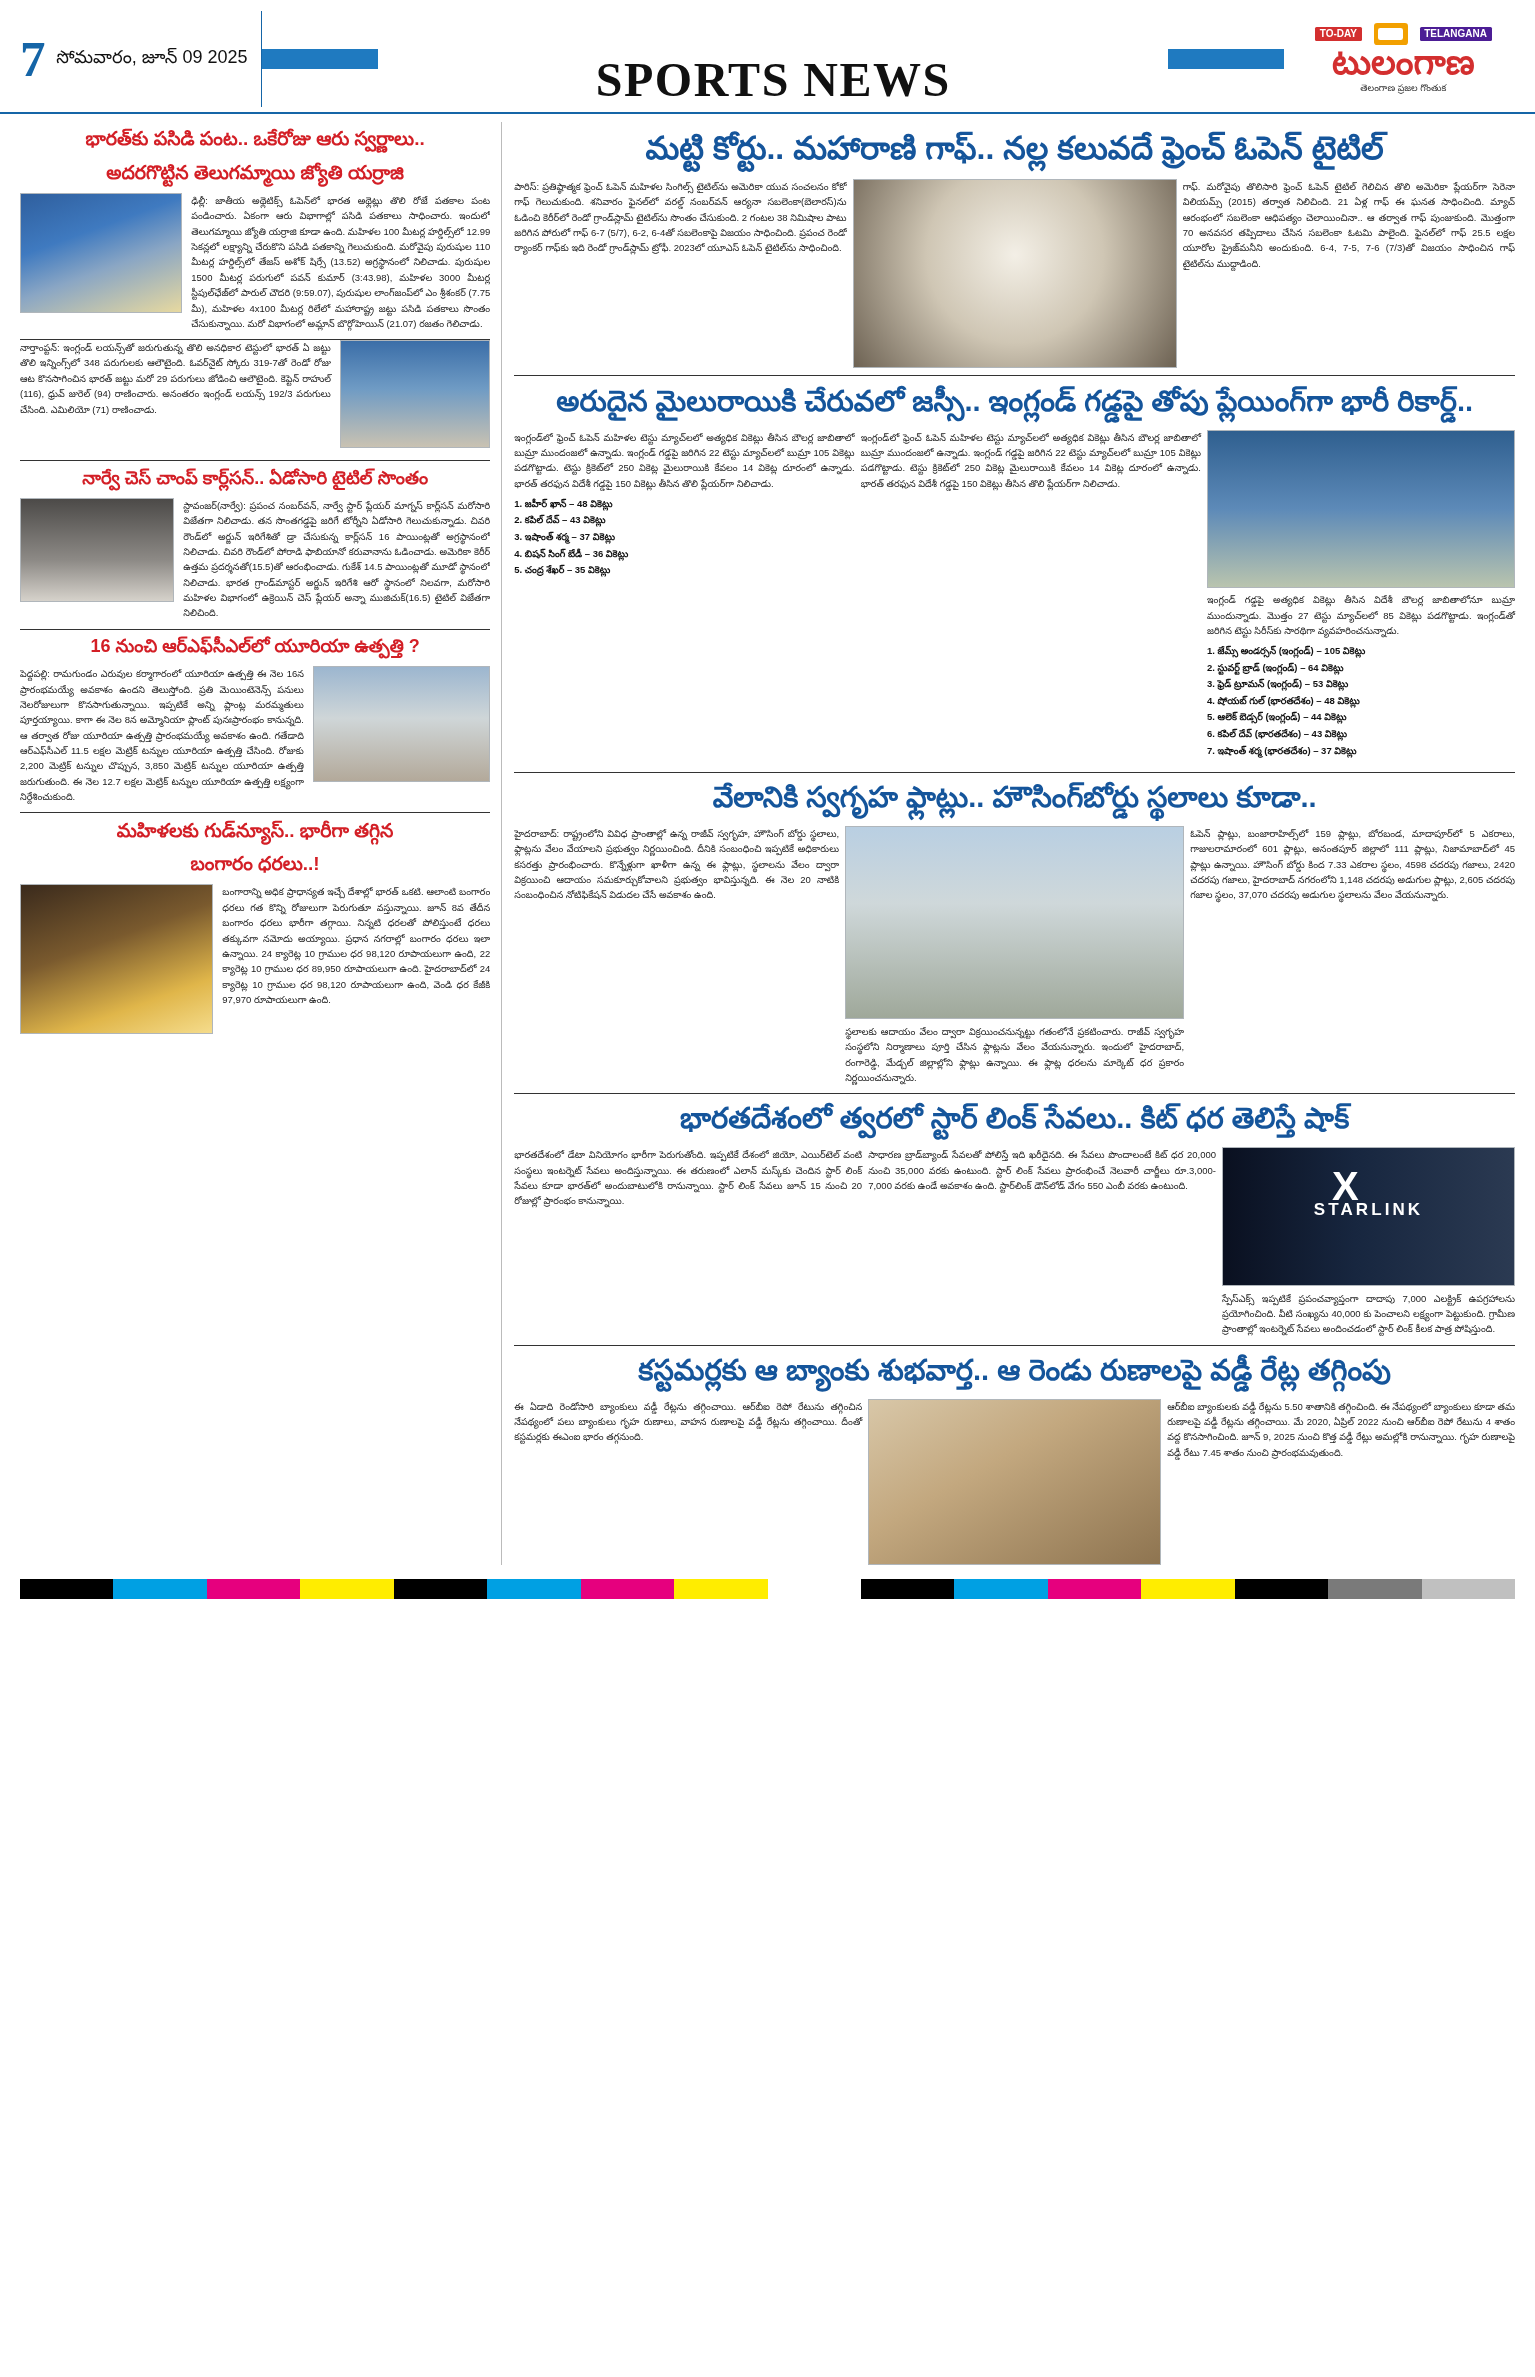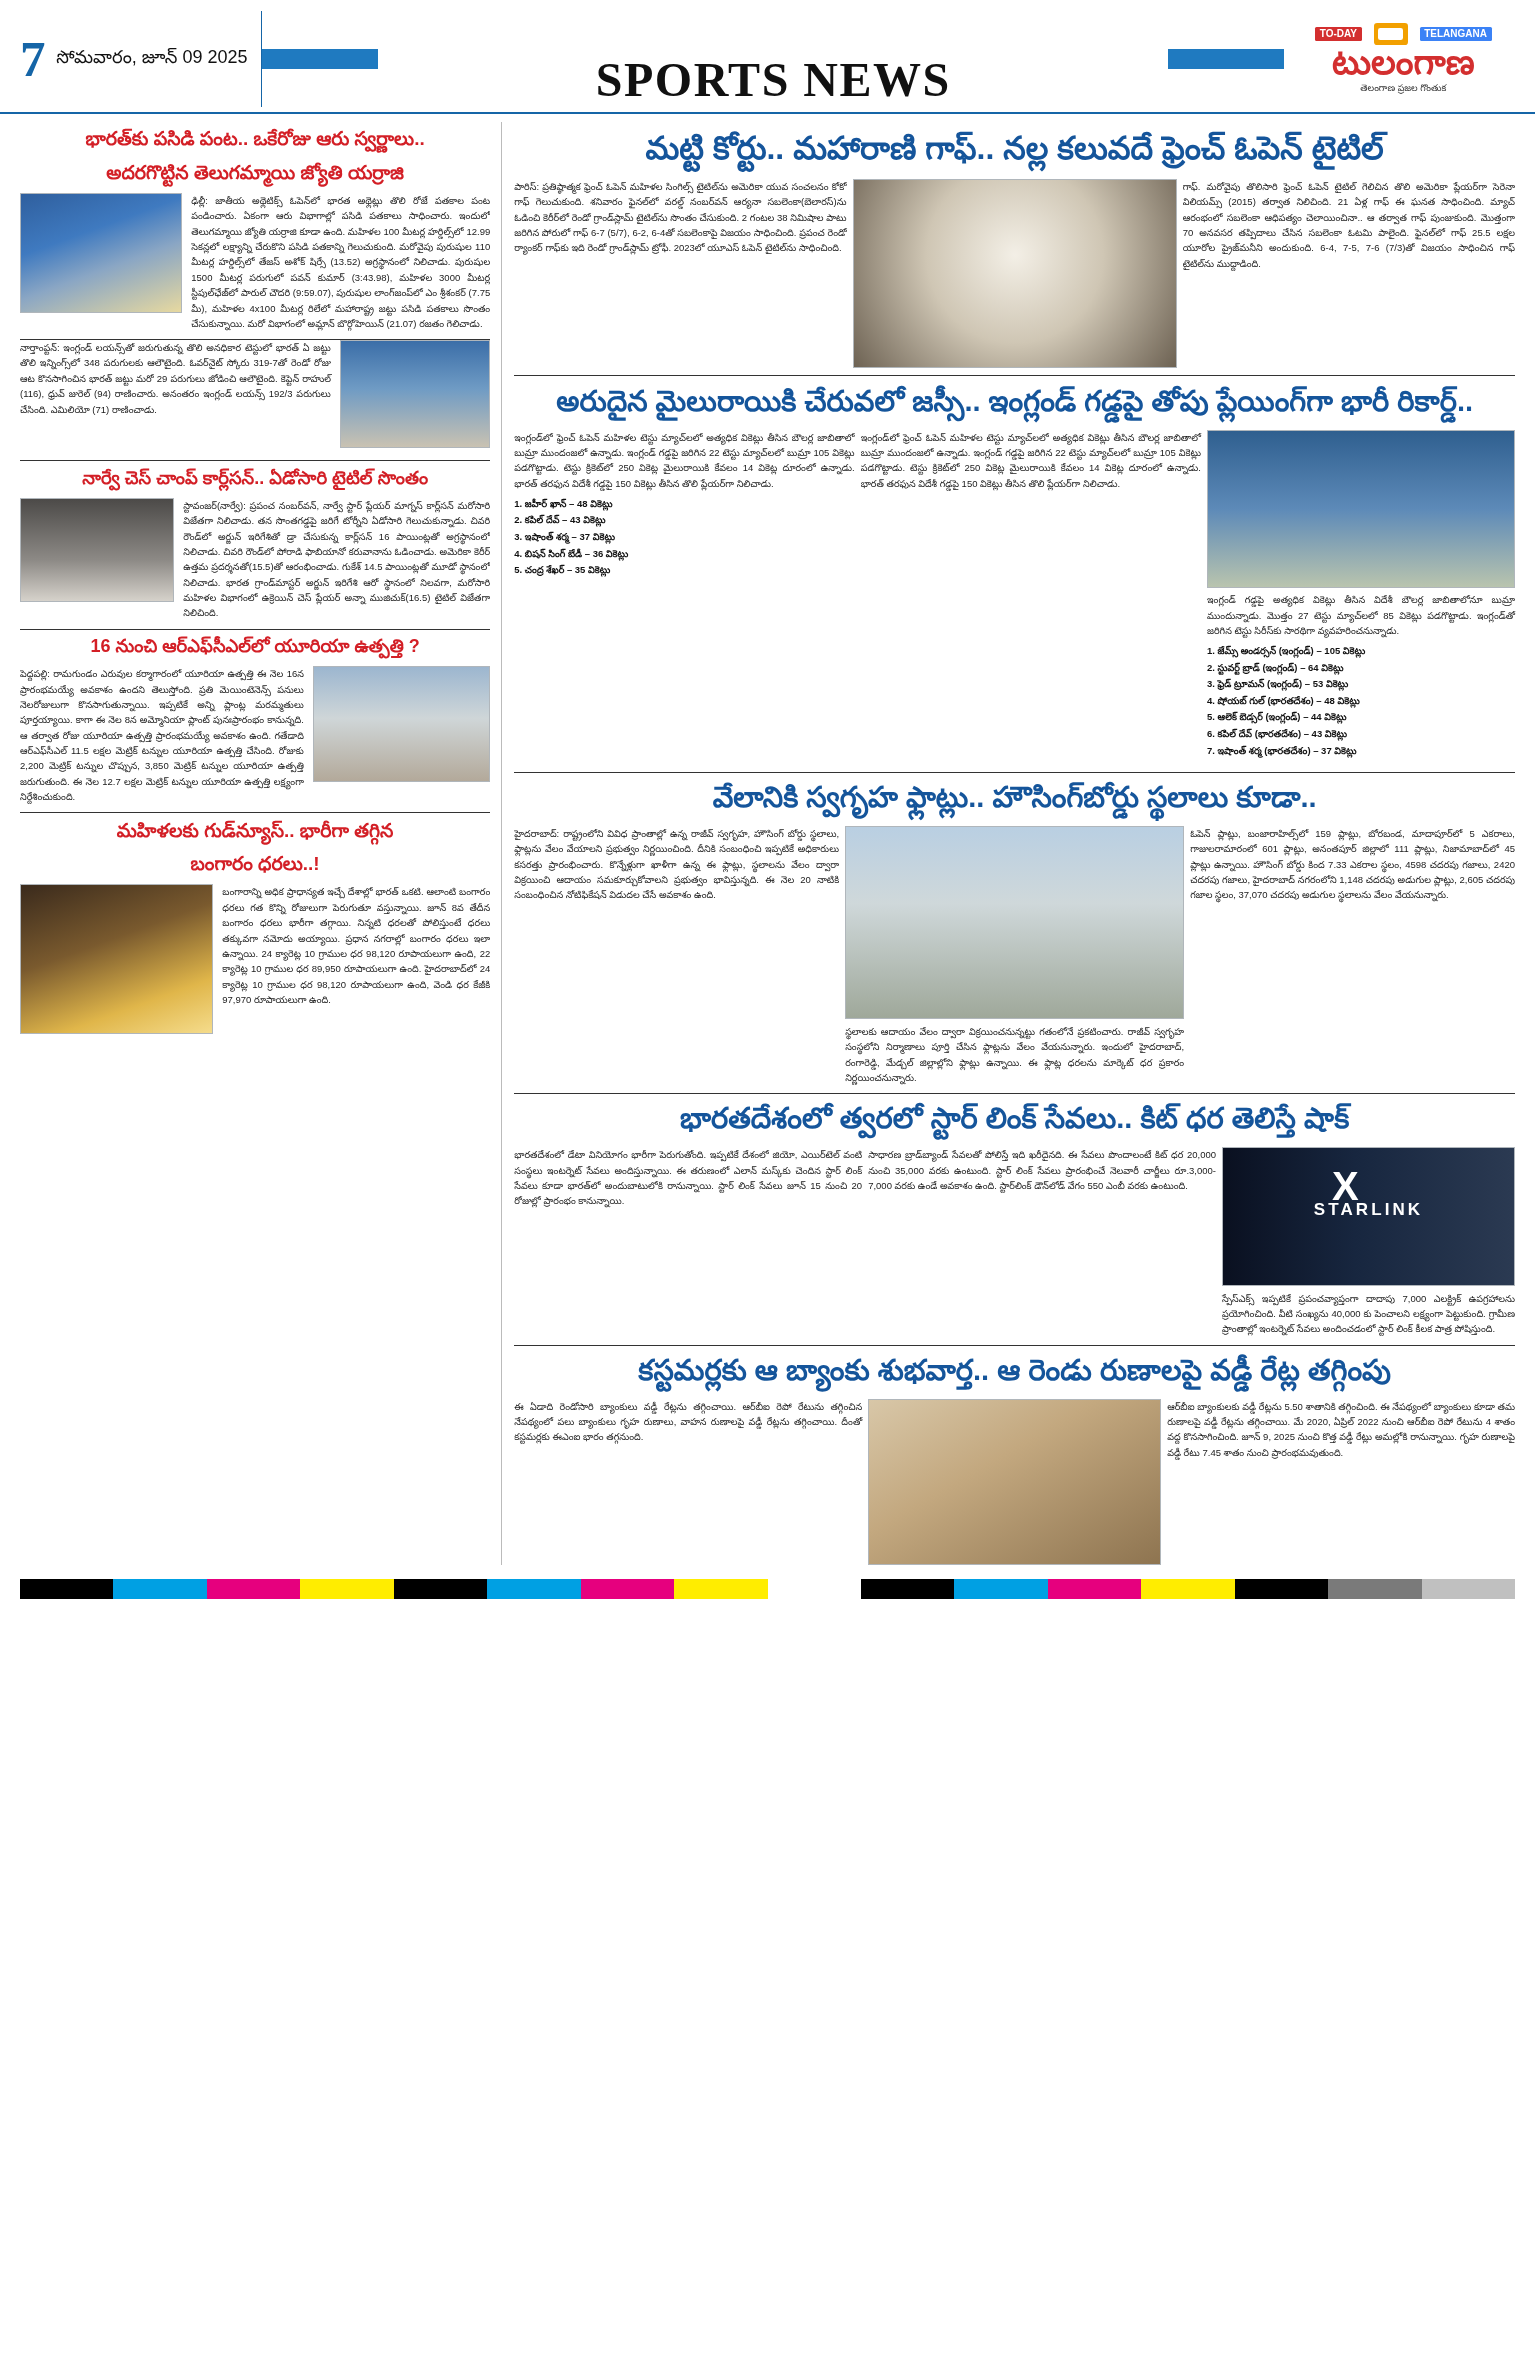--- a/index.html
+++ b/index.html
@@ -84,21 +84,21 @@
     font-weight: bold;
   }
   .logo-badge {
     background: #d32f2f;
     color: #fff;
     font-size: 10px;
     padding: 1.5px 4.6px;
     border-radius: 1.5px;
     font-weight: bold;
   }
-  .logo-badge.blue { background:#3b82f6; }
+  .logo-badge.blue { background:#4c1d95; }
   .logo-main {
     font-family: "Liberation Serif", serif;
     font-size: 35px;
     font-weight: bold;
     color: #d32f2f;
     line-height: 1.05;
   }
   .logo-sub {
     font-size: 9.3px;
     color: #333;

